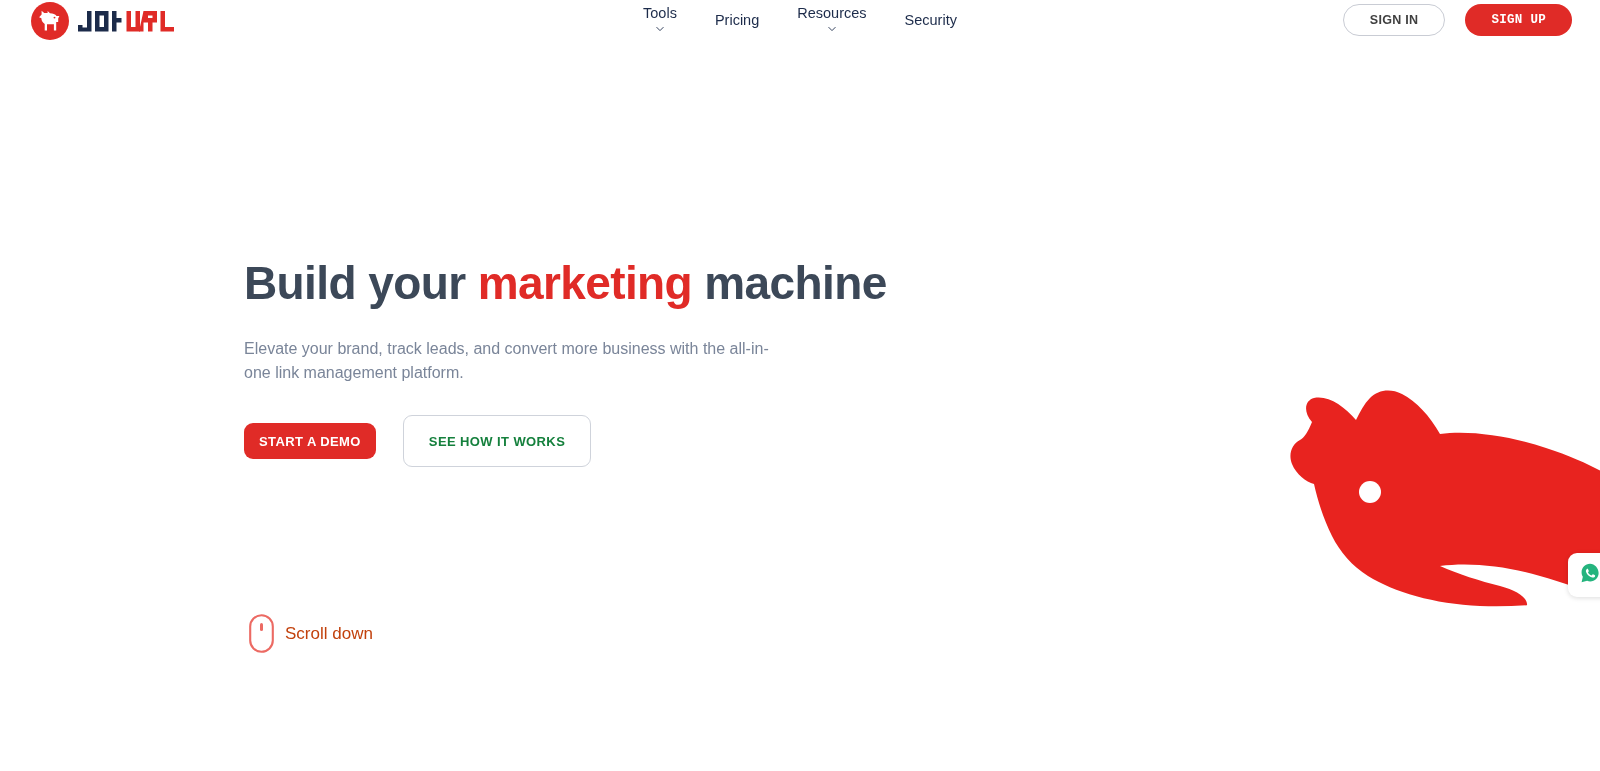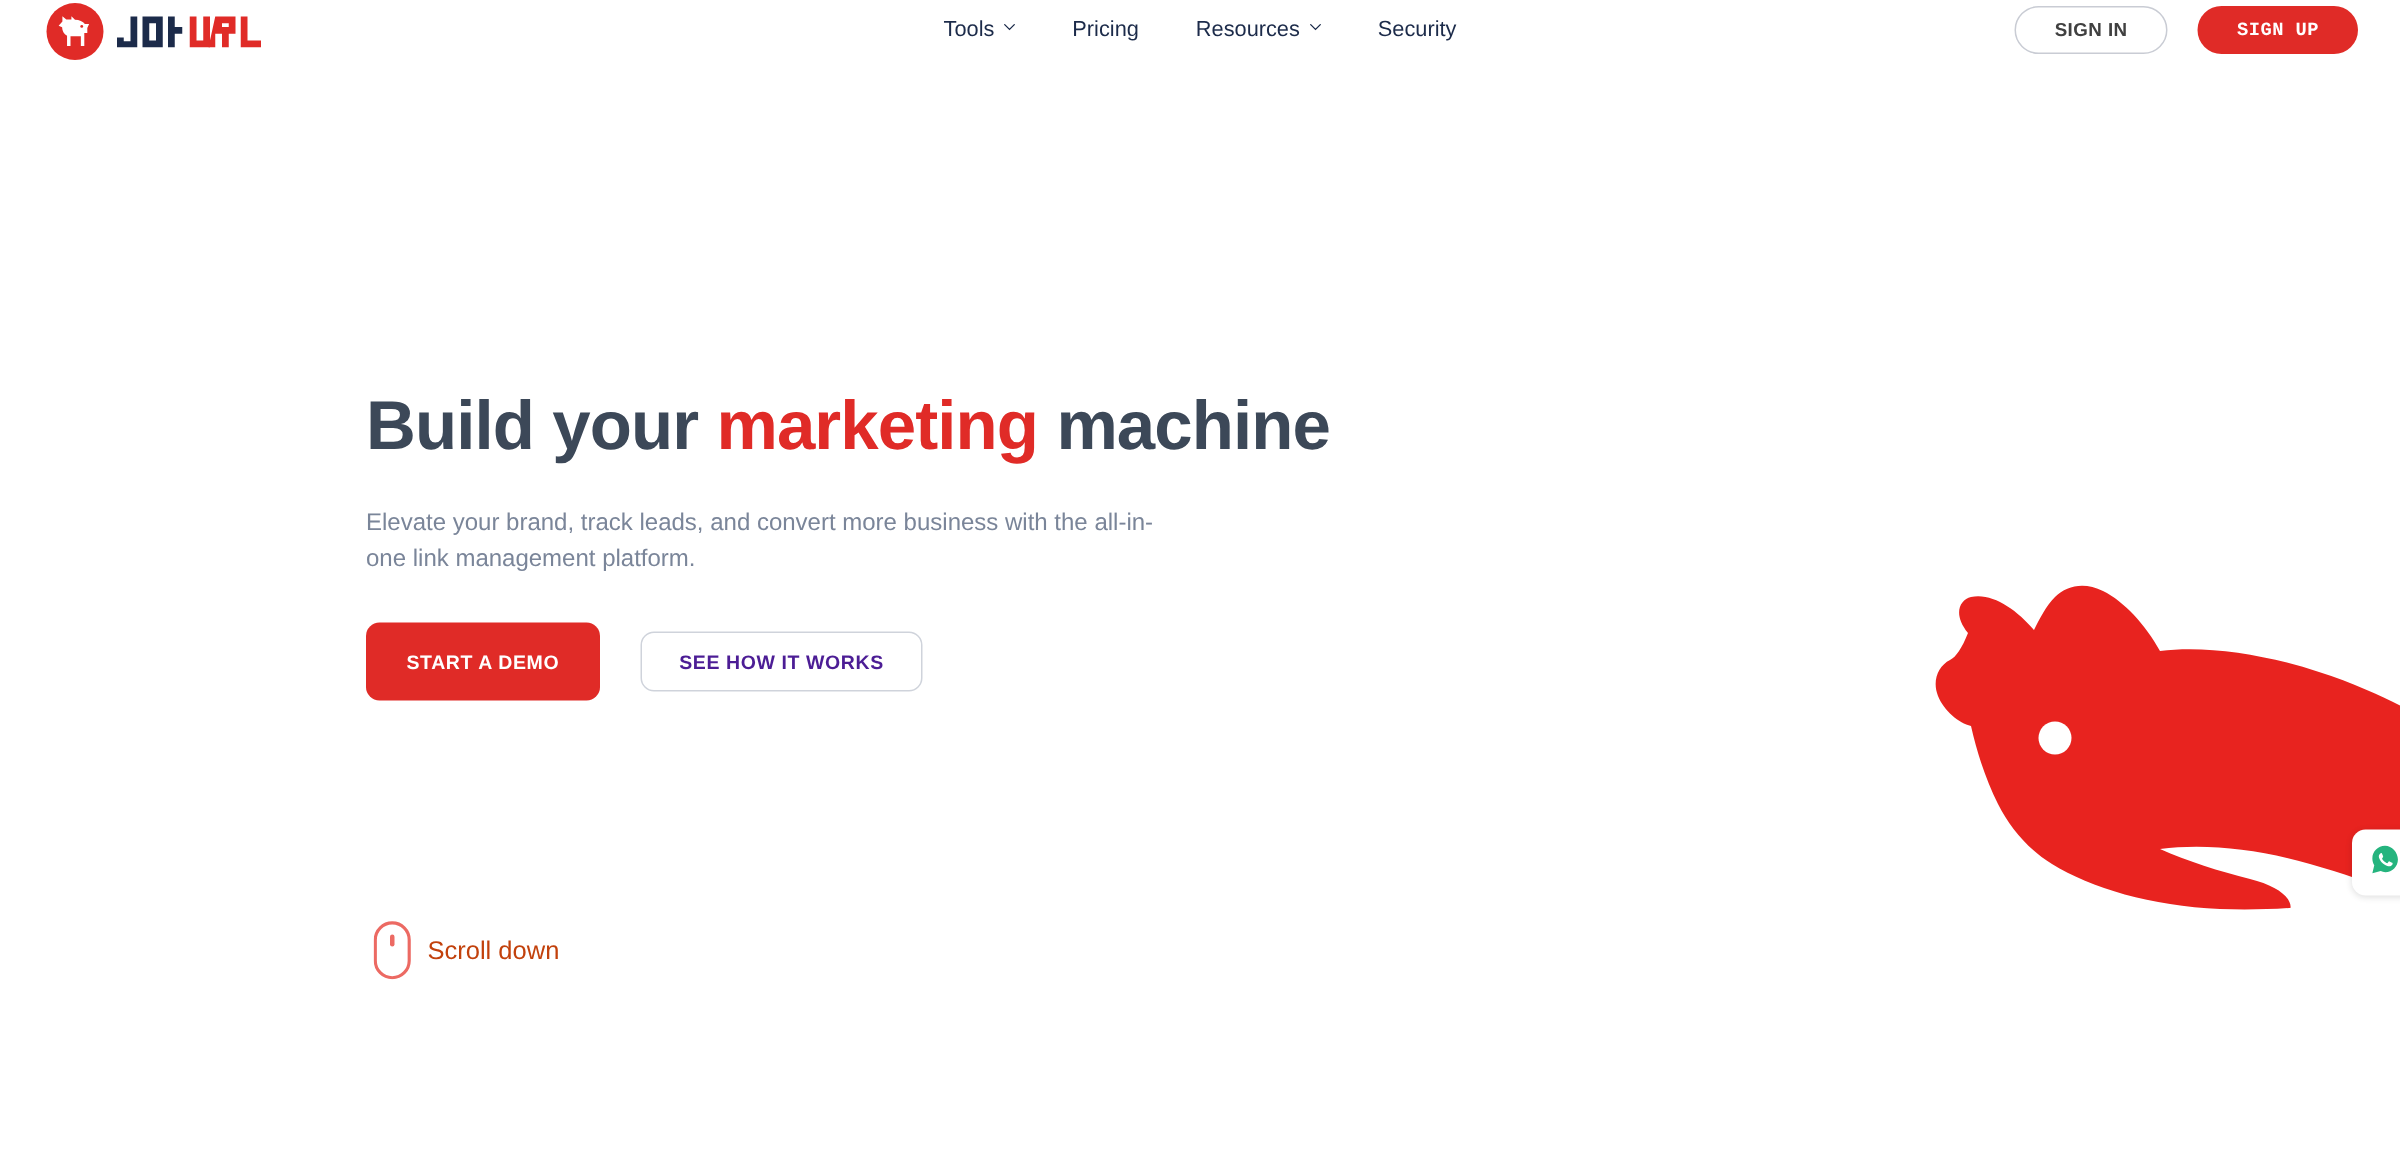--- a/index.html
+++ b/index.html
@@ -73,20 +73,21 @@
   .nav-item {
     display: flex;
     align-items: center;
     gap: 6px;
     padding: 0 19px;
     font-size: 14.5px;
     color: #1c2b4a;
     text-decoration: none;
     white-space: nowrap;
     cursor: pointer;
+    flex-direction: column;
   }
   .chev {
     display: inline-block;
     width: 8px;
     height: 8px;
     position: relative;
     top: -2px;
   }
   .chev svg { display: block; }
 
@@ -162,40 +163,40 @@
   .cta-row {
     margin-top: 30px;
     display: flex;
     align-items: center;
     gap: 27px;
   }
   .btn-demo {
     display: flex;
     align-items: center;
     justify-content: center;
-    height: 52px;
-    padding: 0 27px;
+    height: 36px;
+    padding: 0 15px;
     background: #e02b27;
     color: #ffffff;
     border: none;
     border-radius: 9px;
     font-size: 13px;
     font-weight: bold;
     letter-spacing: 0.4px;
     cursor: pointer;
     font-family: "Liberation Sans", sans-serif;
   }
   .btn-works {
     display: flex;
     align-items: center;
     justify-content: center;
-    height: 40px;
+    height: 52px;
     padding: 0 25px;
     background: #ffffff;
-    color: #4c1d95;
+    color: #15803d;
     border: 1px solid #cfd3db;
     border-radius: 9px;
     font-size: 13px;
     font-weight: bold;
     letter-spacing: 0.4px;
     cursor: pointer;
     font-family: "Liberation Sans", sans-serif;
   }
 
   

